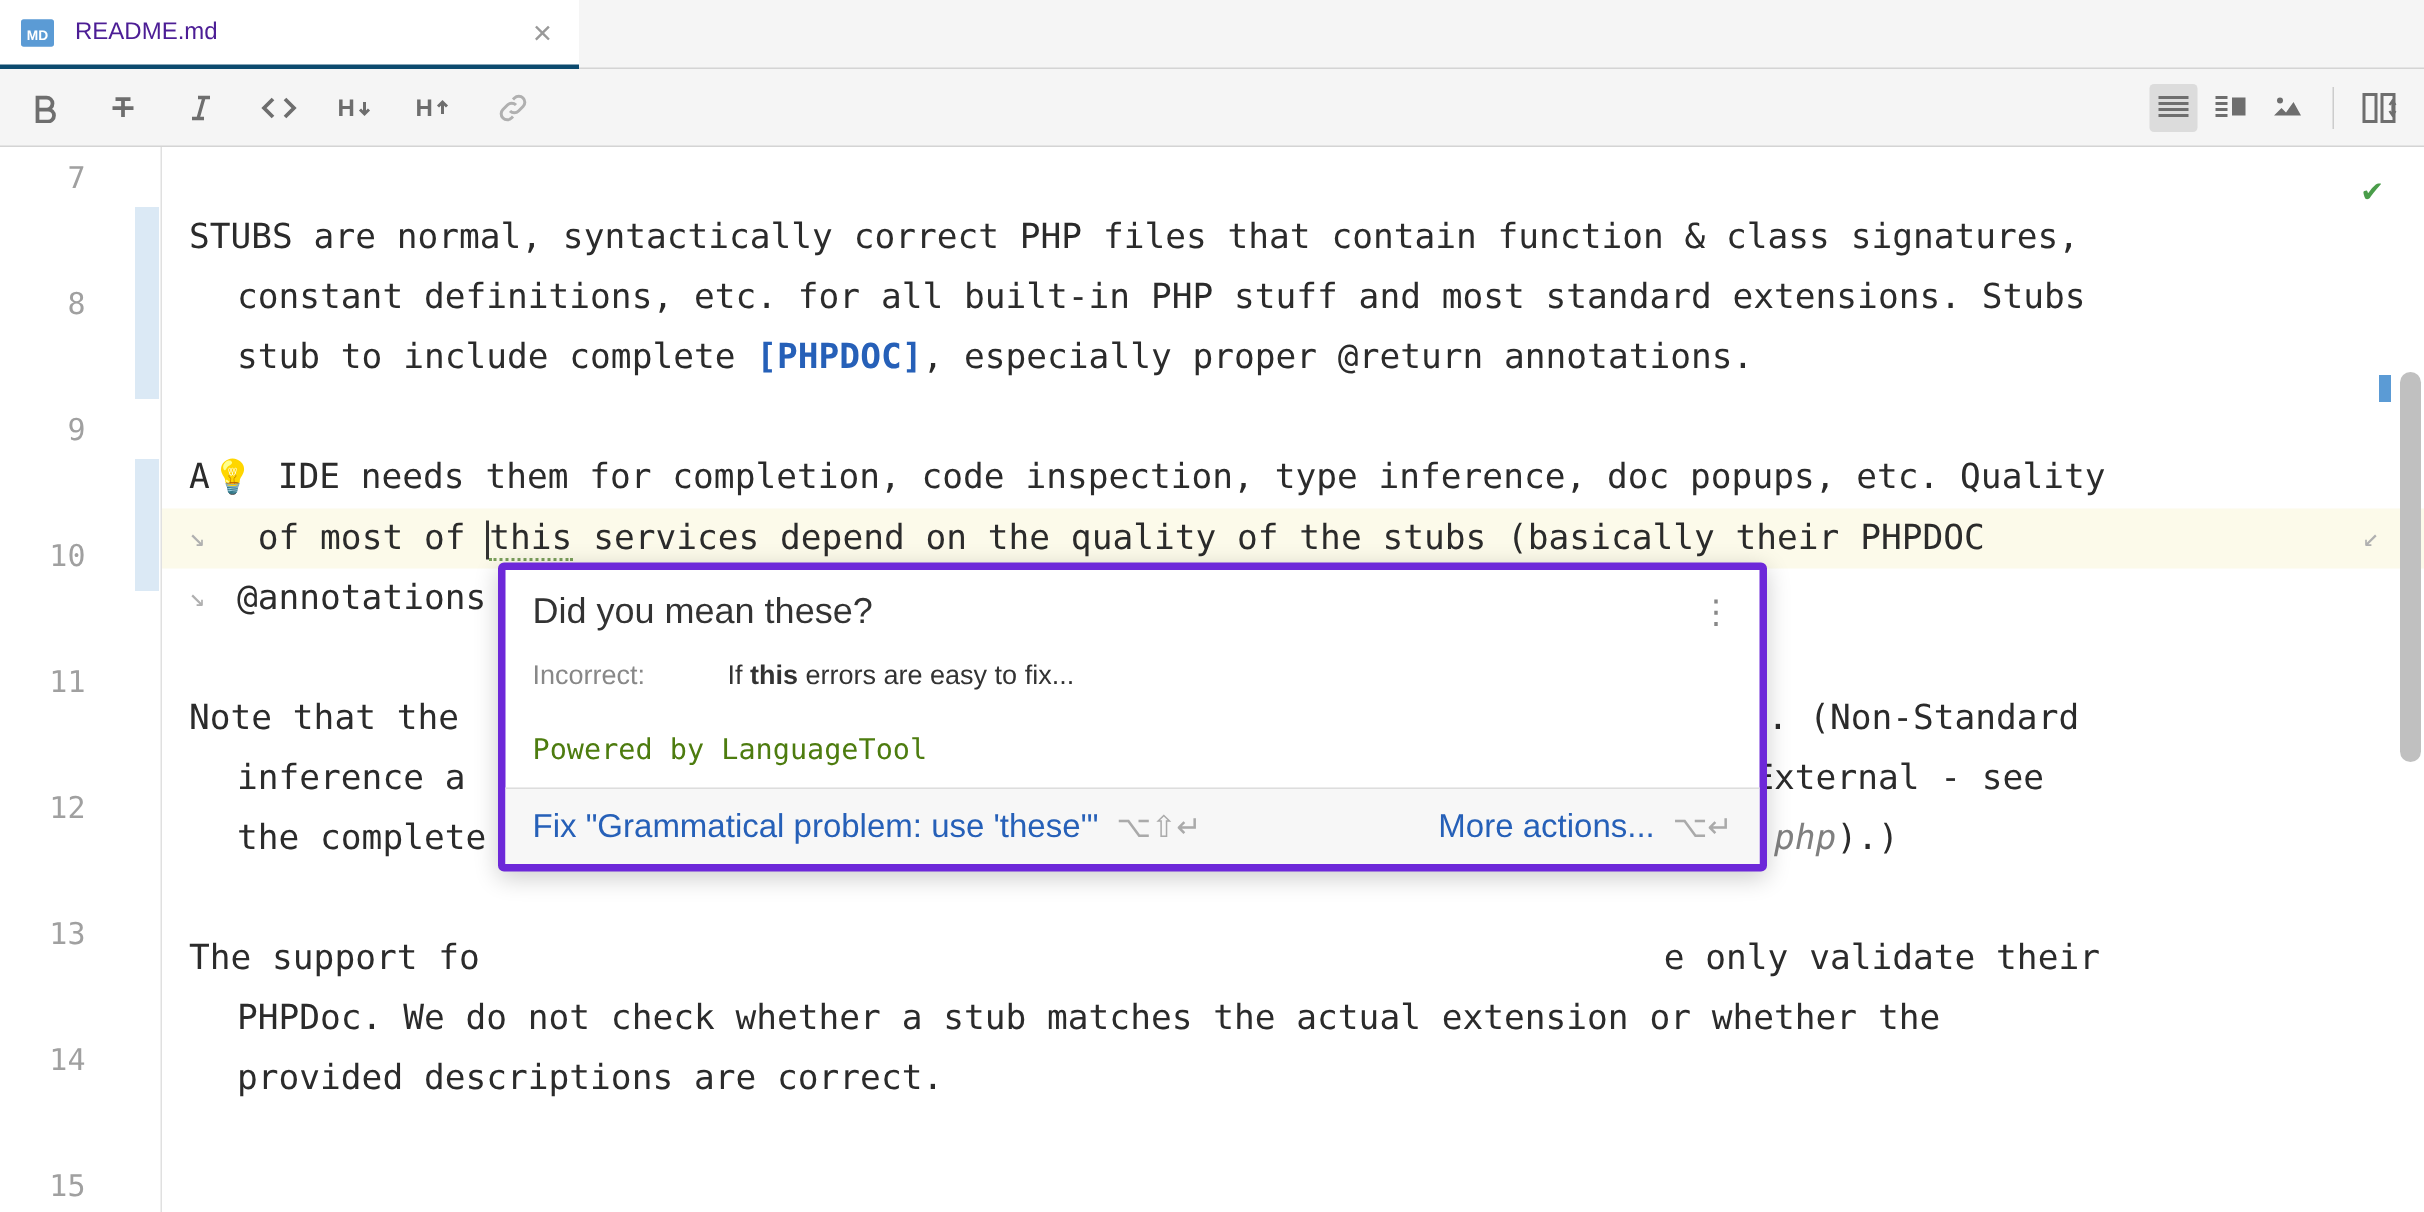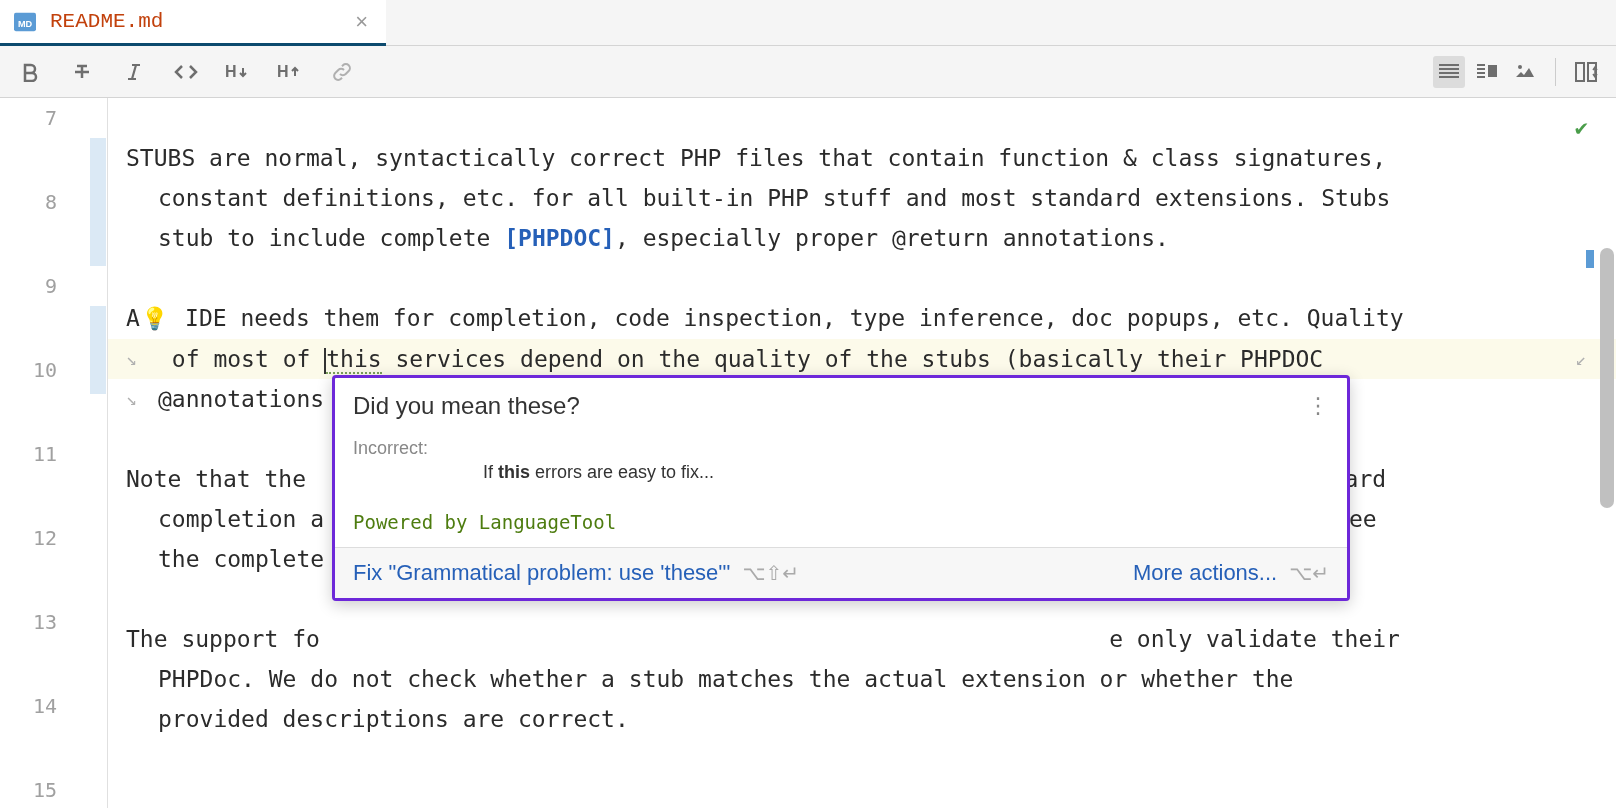--- a/index.html
+++ b/index.html
@@ -29,24 +29,23 @@
 }
 .tab-icon {
   width: 22px;
   height: 22px;
   margin-right: 14px;
   display: flex;
   align-items: center;
   justify-content: center;
 }
 .tab-label {
-  font-size: 21px;
-  color: #c2410c;
+  font-size: 16px;
+  color: #4c1d95;
   flex: 1;
-  font-family: Liberation Mono, monospace;
 }
 .tab-close {
   color: #999;
   font-size: 22px;
   padding: 0 8px;
   cursor: pointer;
 }
 .toolbar {
   height: 52px;
   background: #f5f5f5;
@@ -162,38 +161,38 @@
   right: 22px;
   top: 152px;
   width: 8px;
   height: 18px;
   background: #5b9bd5;
 }
 .popup {
   position: absolute;
   left: 332px;
   top: 375px;
-  width: 1018px;
+  width: 846px;
   background: #fff;
-  border: 3px solid #6d28d9;
+  border: 5px solid #6d28d9;
   box-shadow: 0 4px 16px rgba(0,0,0,0.2);
   border-radius: 4px;
   font-family: -apple-system, BlinkMacSystemFont, "Segoe UI", sans-serif;
 }
 .popup-header {
   display: flex;
   align-items: center;
   padding: 14px 18px 8px 18px;
 }
 .popup-title { font-size: 24px; color: #333; flex: 1; }
 .popup-menu { color: #888; font-size: 22px; cursor: pointer; }
 .popup-body { padding: 4px 18px 14px 18px; }
 .popup-row { display: flex; margin: 6px 0; font-size: 18px; }
 .popup-label { width: 130px; color: #888; }
-.popup-val { color: #333; margin-top: 24px; }
+.popup-val { color: #333; }
 .popup-val b { font-weight: 700; }
 .popup-powered {
   padding: 8px 18px 14px 18px;
   color: #4d7c0f;
   font-size: 19px;
   font-family: "Menlo", "Consolas", monospace;
 }
 .popup-actions {
   border-top: 1px solid #ddd;
   background: #f7f7f7;
@@ -317,21 +316,21 @@
 
     <div class="code-line"></div>
 
     <div class="code-line"><span>A</span><span class="bulb" style="position:static;margin:0 2px">💡</span><span> IDE needs them for completion, code inspection, type inference, doc popups, etc. Quality</span></div>
     <div class="code-line wrap-indent hl-line"><span class="wrap-arrow">↘</span><span> of most of </span><span class="caret"></span><span class="underline-green">this</span><span> services depend on the quality of the stubs (basically their PHPDOC </span><span class="wrap-arrow" style="left:auto;right:30px">↙</span></div>
     <div class="code-line wrap-indent"><span class="wrap-arrow">↘</span><span>@annotations</span></div>
 
     <div class="code-line"></div>
 
     <div class="code-line"><span>Note that the </span><span style="visibility:hidden">xxxxxxxxxxxxxxxxxxxxxxxxxxxxxxxxxxxxxxxxxxxxxxxxxxxxxxxxxxxxxx</span><span>. (Non-Standard </span></div>
-    <div class="code-line wrap-indent"><span>completion a</span><span style="visibility:hidden">xxxxxxxxxxxxxxxxxxxxxxxxxxxxxxxxxxxxxxxxxxxxxxxxxxxxxxx</span><span>undled/External - see </span></div>
+    <div class="code-line wrap-indent"><span>inference a</span><span style="visibility:hidden">xxxxxxxxxxxxxxxxxxxxxxxxxxxxxxxxxxxxxxxxxxxxxxxxxxxxxxx</span><span>undled/External - see </span></div>
     <div class="code-line wrap-indent"><span>the complete</span><span style="visibility:hidden">xxxxxxxxxxxxxxxxxxxxxxxxxxxxxxxxxxxxxxxxxxxxxxxxxxxxxxxx</span><span class="italic-text">rship.php</span><span>).)</span></div>
 
     <div class="code-line"></div>
 
     <div class="code-line"><span>The support fo</span><span style="visibility:hidden">xxxxxxxxxxxxxxxxxxxxxxxxxxxxxxxxxxxxxxxxxxxxxxxxxxxxxxxxx</span><span>e only validate their </span></div>
     <div class="code-line wrap-indent"><span>PHPDoc. We do not check whether a stub matches the actual extension or whether the </span></div>
     <div class="code-line wrap-indent"><span>provided descriptions are correct.</span></div>
 
     <div class="code-line"></div>
 

